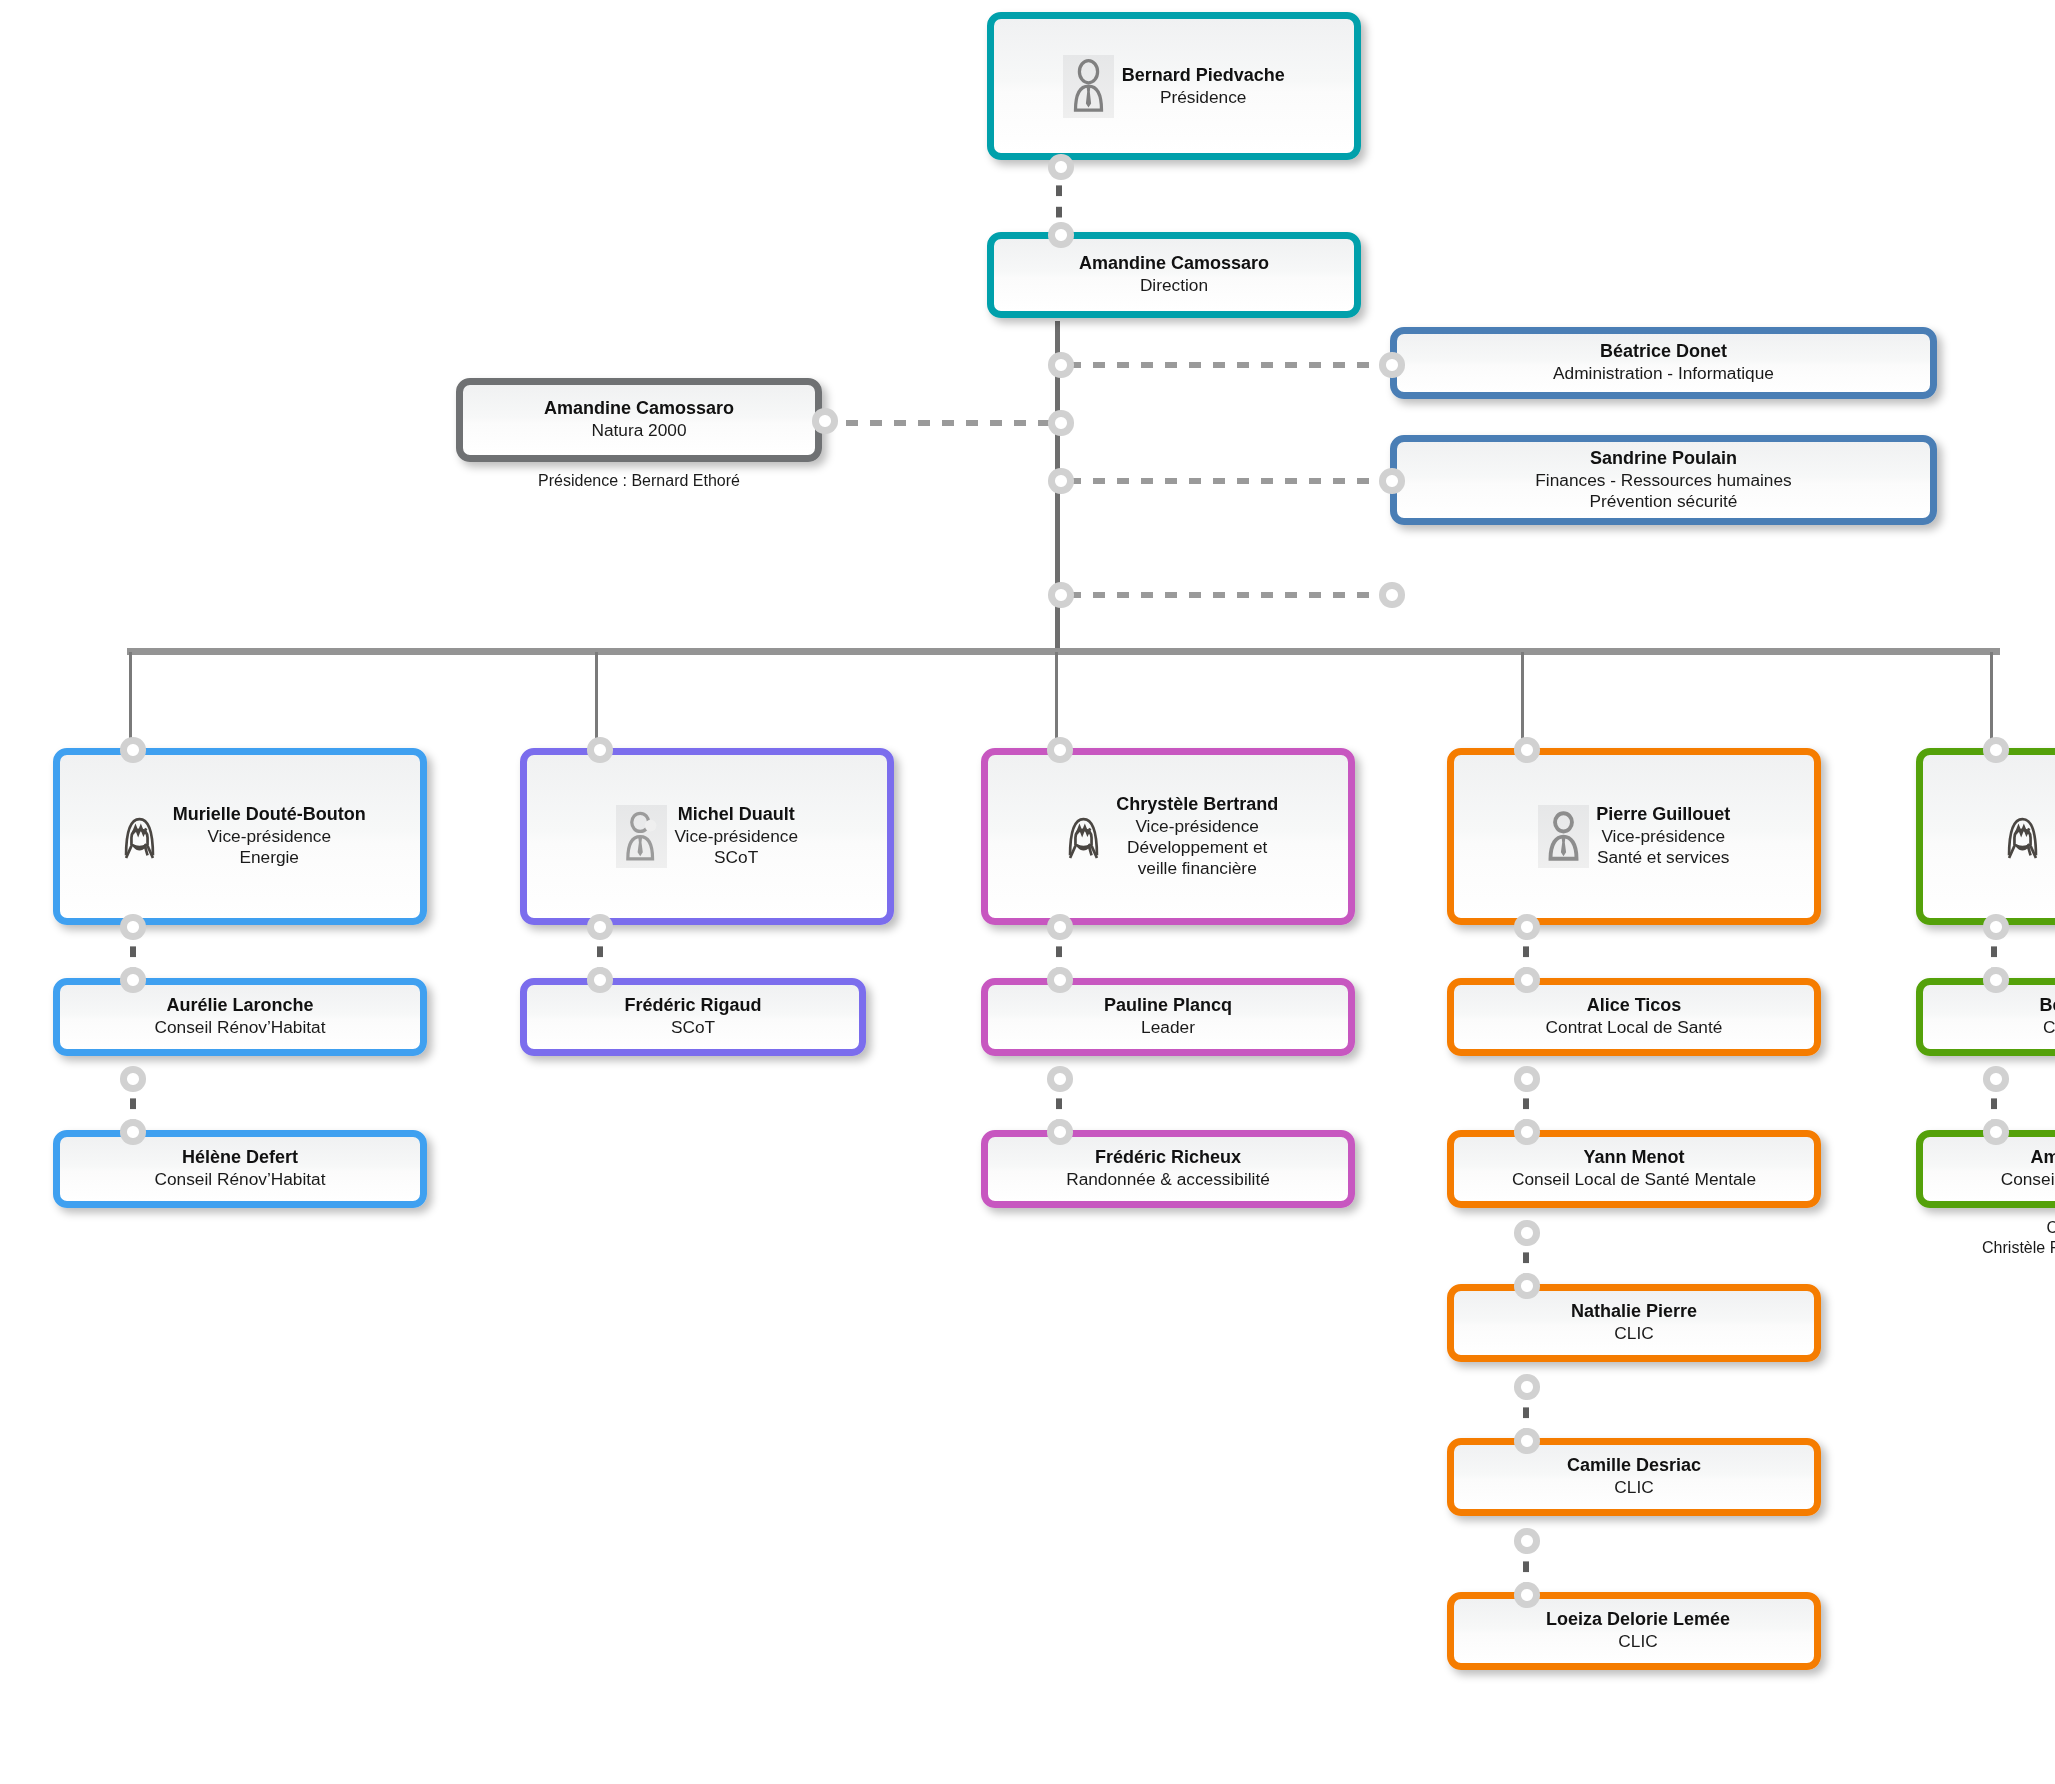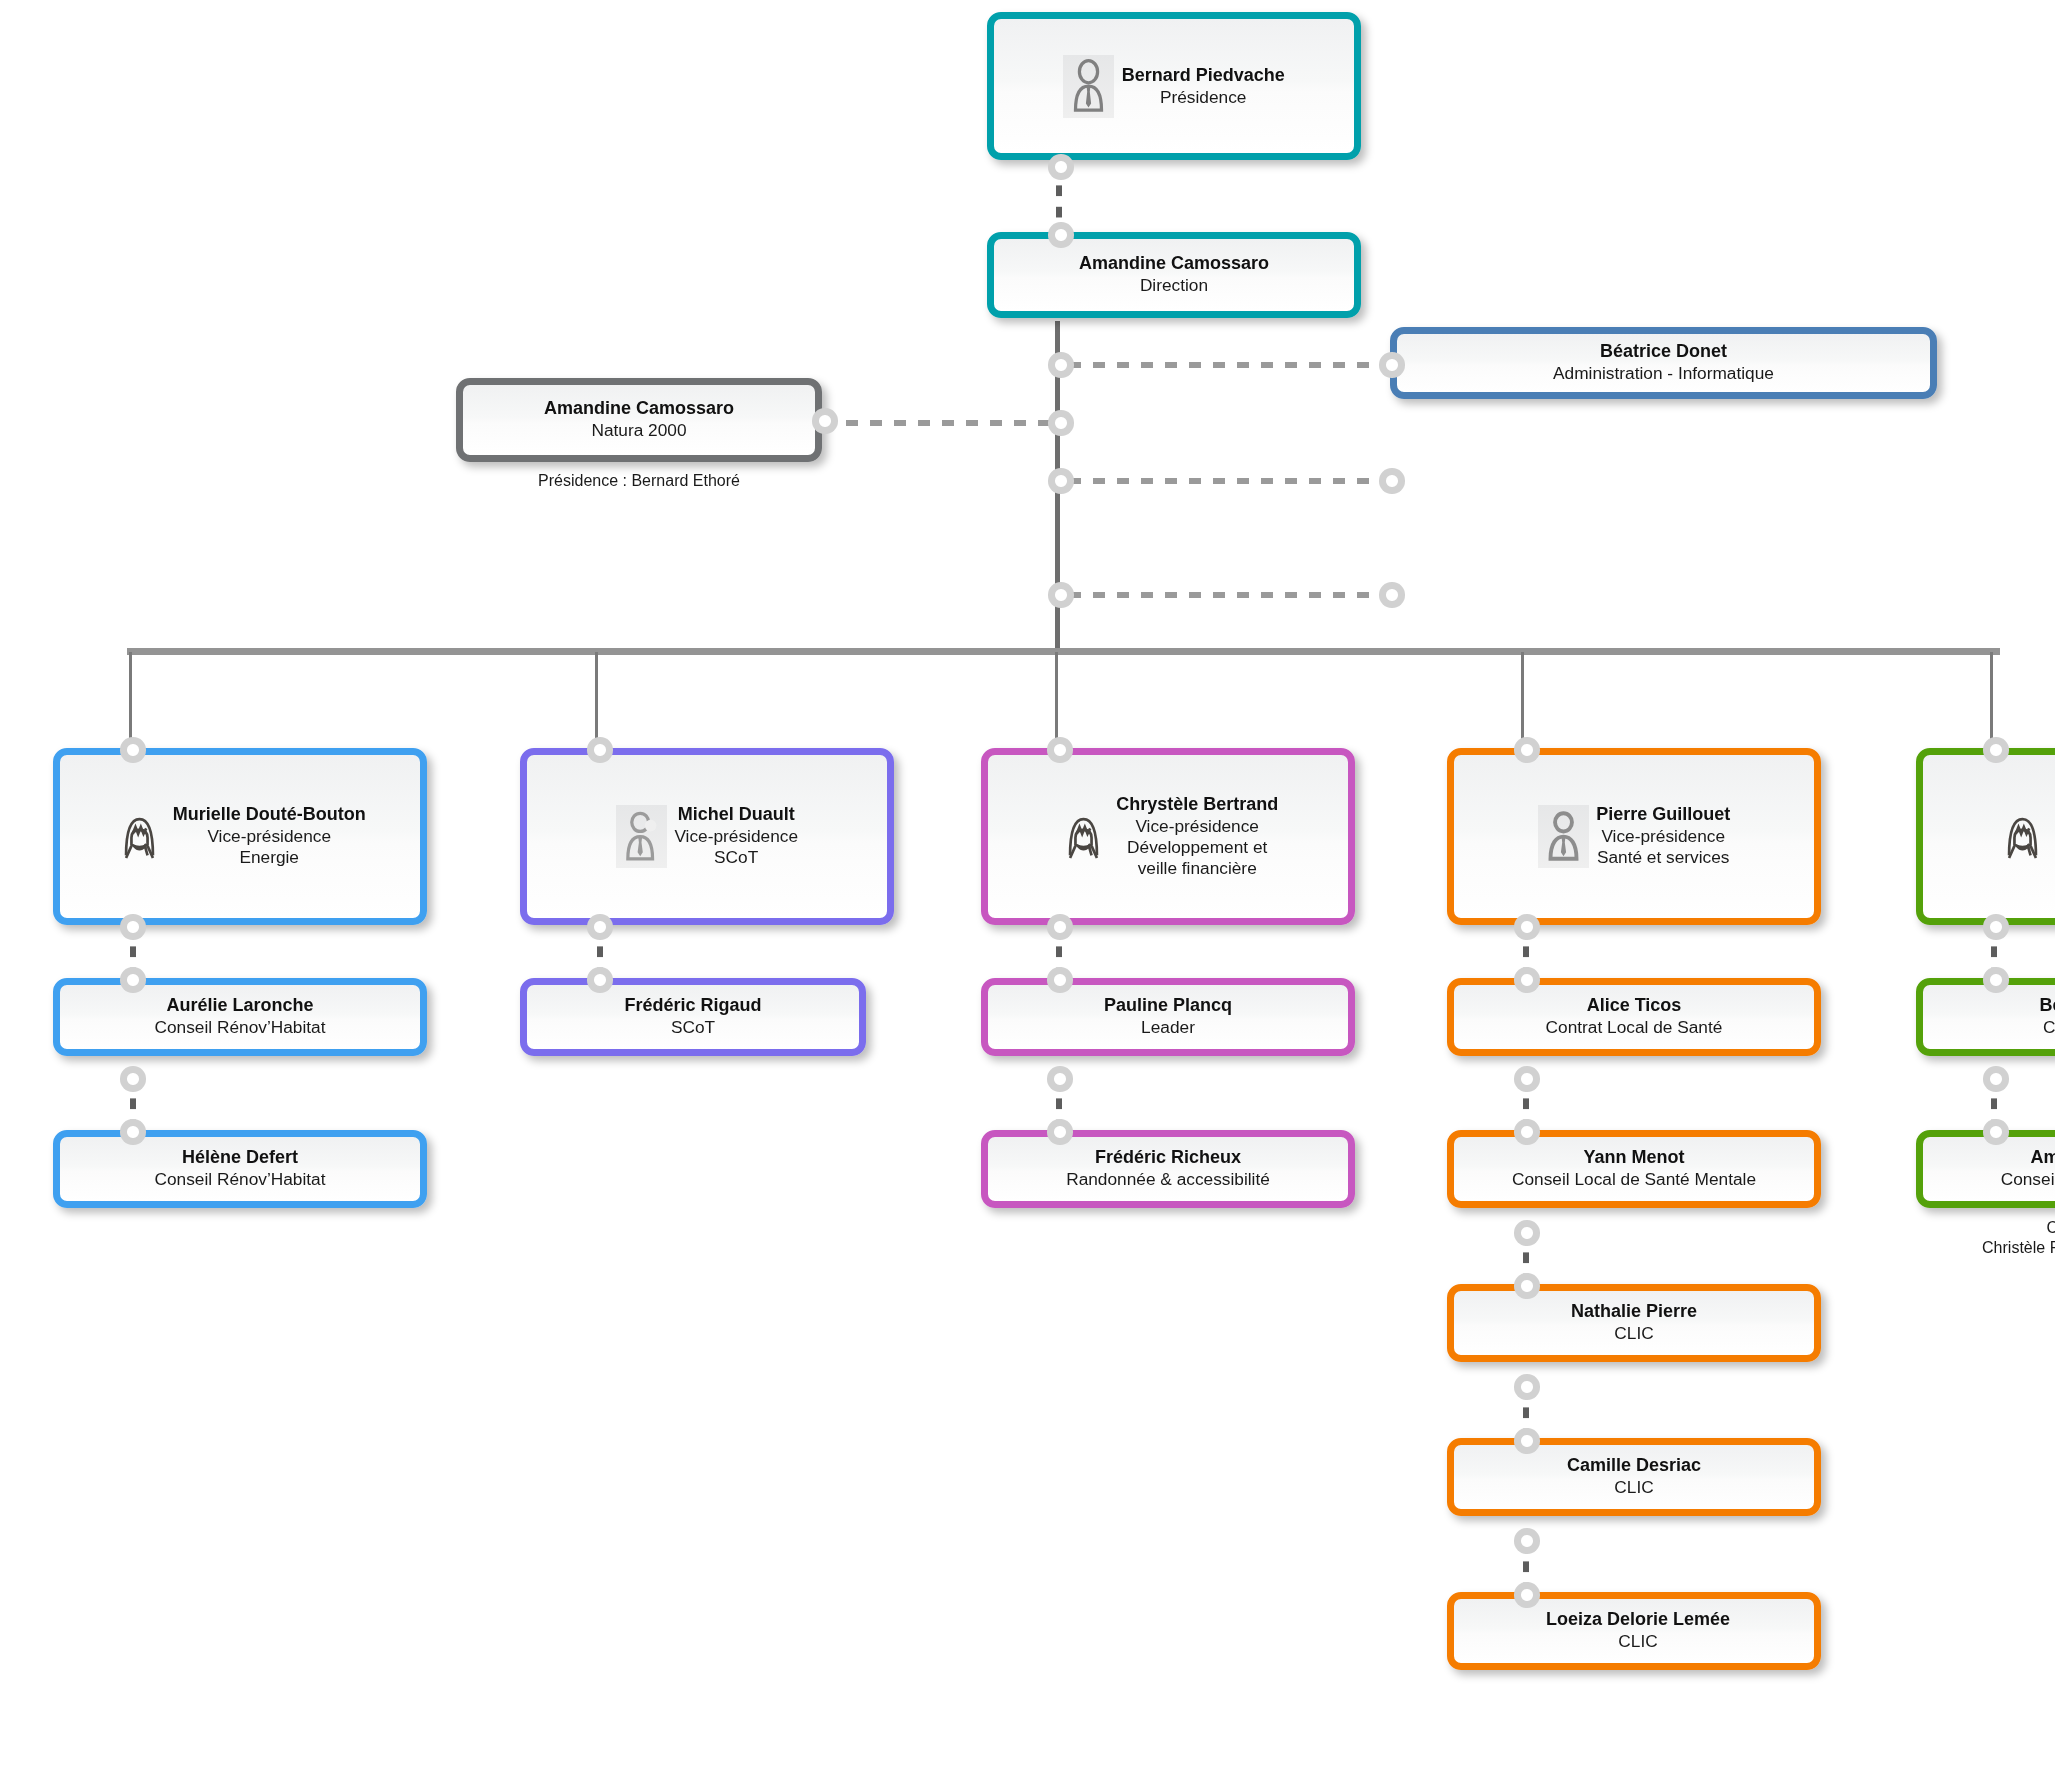--- a/index.html
+++ b/index.html
@@ -213,20 +213,29 @@
   <div class="card b-dblue" style="left:1390px; top:327px; width:547px; height:72px;">
     <div class="body">
       <div class="txt">
         <div class="nm">Béatrice Donet</div>
         <div class="rl">Administration - Informatique</div>
       </div>
     </div>
   </div>
   <div class="dot ring r-dblue" style="left:1379px; top:352px;"></div>
 
+  <div class="card b-dblue" style="left:1390px; top:435px; width:547px; height:90px;">
+    <div class="body">
+      <div class="txt">
+        <div class="nm">Sandrine Poulain</div>
+        <div class="rl">Finances - Ressources humaines</div>
+        <div class="rl">Prévention sécurité</div>
+      </div>
+    </div>
+  </div>
   <div class="dot ring r-dblue" style="left:1379px; top:468px;"></div>
 
   <div class="dot ring r-dblue" style="left:1379px; top:582px;"></div>
 
   <div class="card b-blue" style="left:53px; top:748px; width:374px; height:177px;">
     <div class="body">
       <div class="avatar">
         <svg width="43" height="51" viewBox="0 0 64 76">
           <path d="M12 66 C12 30 18 12 32 12 C46 12 52 30 52 66" fill="none" stroke="#4a4642" stroke-width="4"></path>
           <path d="M20 40 Q20 28 32 28 Q44 28 44 40 L44 50 Q32 58 20 50 Z" fill="none" stroke="#4a4642" stroke-width="4"></path>

